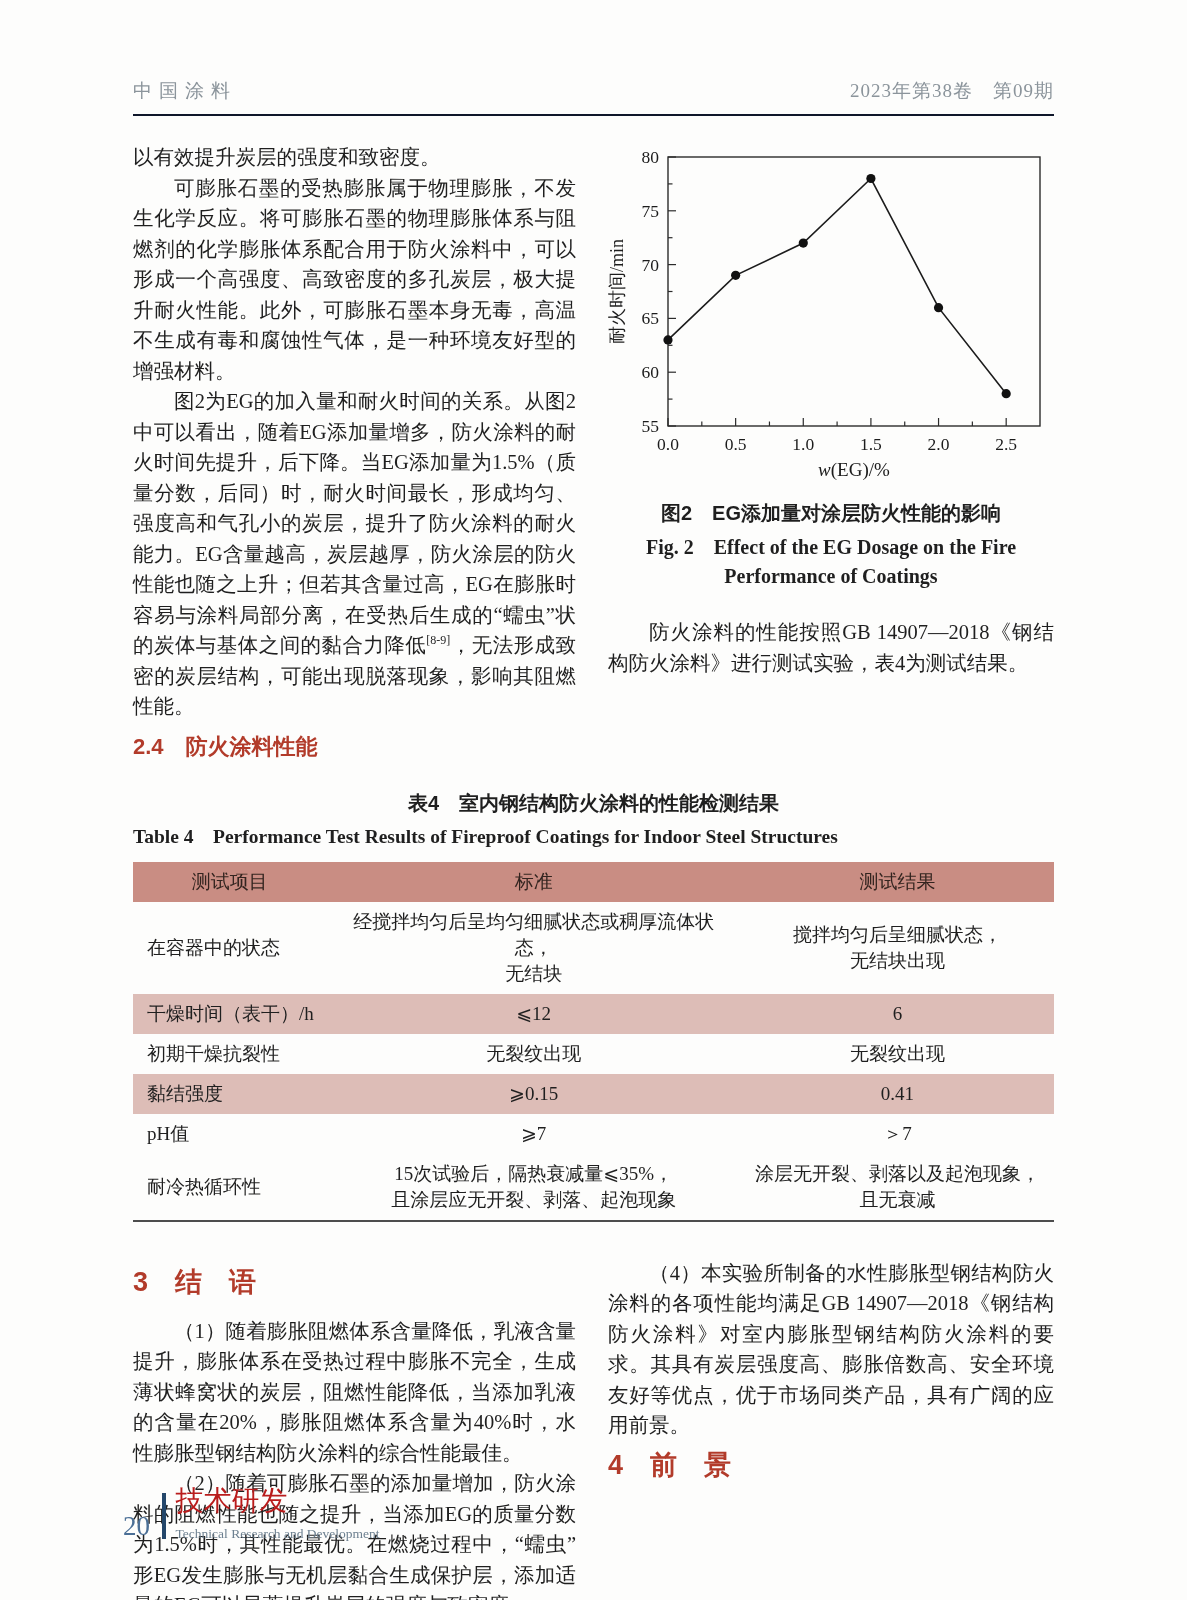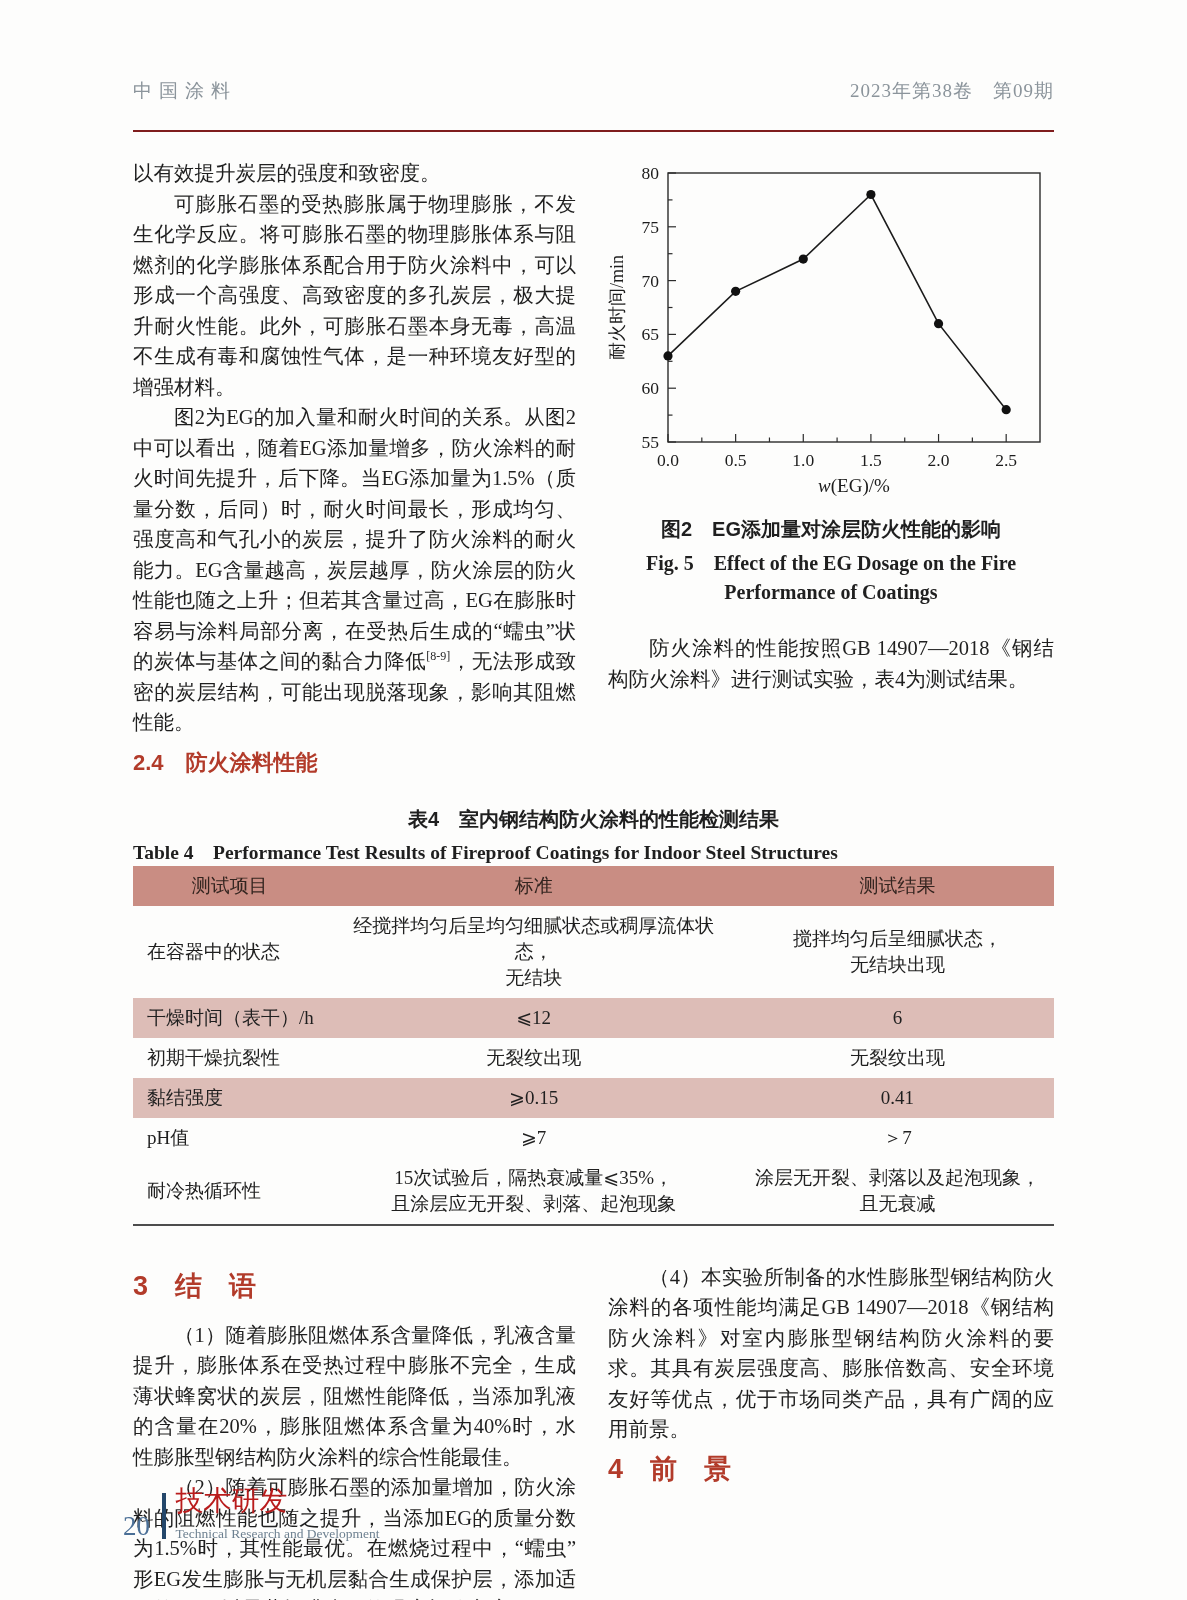--- a/index.html
+++ b/index.html
@@ -20,22 +20,22 @@
     font-family:"Liberation Serif","DejaVu Serif",serif;
     color:#1f1f1f;
     padding:78px 133px 0 133px;
     overflow:hidden;
   }
   
   .pg-header{
     display:flex;justify-content:space-between;align-items:flex-end;
     color:var(--header-gray);
     font-size:19px;
-    padding-bottom:26px;
-    border-bottom:2px solid #7f1d1d;
+    padding-bottom:10px;
+    border-bottom:2px solid #0f172a;
   }
   .pg-header .journal{letter-spacing:7px;}
   .pg-header .issue{letter-spacing:1px;}
   
   .cols{display:flex;gap:32px;margin-top:26px;}
   .col-l{width:443px;flex:none;}
   .col-r{flex:1;min-width:0;}
   p.body{
     font-size:20.5px;line-height:30.5px;text-align:justify;
   }
@@ -66,21 +66,21 @@
   }
   .after-fig{margin-top:26px;}
   
   .table-block{margin-top:28px;}
   .tbl-title-cn{
     font-family:"Liberation Sans","DejaVu Sans",sans-serif;
     font-weight:bold;font-size:20px;text-align:center;
   }
   .tbl-title-en{font-weight:bold;font-size:19.5px;text-align:left;margin-top:6px;}
   table.perf{
-    width:100%;border-collapse:collapse;
+    width:100%;border-collapse:collapse;margin-top:12px;
     font-size:19px;line-height:26px;
   }
   table.perf thead th{
     background:var(--table-header-bg);
     font-family:"Liberation Sans","DejaVu Sans",sans-serif;
     font-weight:normal;color:#33241f;
     font-size:19px;padding:7px 6px;
   }
   table.perf td{
     padding:7px 8px;text-align:center;vertical-align:middle;
@@ -173,21 +173,21 @@
             <text x="246" y="332" text-anchor="middle" font-size="19" font-family="Liberation Serif, DejaVu Serif, serif" fill="#1c1c1c"><tspan font-style="italic">w</tspan><tspan>(EG)/%</tspan></text>
             <polyline points="60,195.92000000000002 127.63636363636364,131.35999999999999 195.27272727272728,99.07999999999998 262.9090909090909,34.51999999999998 330.54545454545456,163.64 398.1818181818182,249.72" fill="none" stroke="#1c1c1c" stroke-width="1.6"></polyline>
             <circle cx="60" cy="195.92000000000002" r="4.6" fill="#111111"></circle>
             <circle cx="127.63636363636364" cy="131.35999999999999" r="4.6" fill="#111111"></circle>
             <circle cx="195.27272727272728" cy="99.07999999999998" r="4.6" fill="#111111"></circle>
             <circle cx="262.9090909090909" cy="34.51999999999998" r="4.6" fill="#111111"></circle>
             <circle cx="330.54545454545456" cy="163.64" r="4.6" fill="#111111"></circle>
             <circle cx="398.1818181818182" cy="249.72" r="4.6" fill="#111111"></circle>
           </svg>
         <div class="cap-cn">图2　EG添加量对涂层防火性能的影响</div>
-        <div class="cap-en">Fig. 5　Effect of the EG Dosage on the Fire Performance of Coatings</div>
+        <div class="cap-en">Fig. 2　Effect of the EG Dosage on the Fire Performance of Coatings</div>
       </div>
       <p class="body indent after-fig">防火涂料的性能按照GB 14907—2018《钢结构防火涂料》进行测试实验，表4为测试结果。</p>
     </div>
   </div>
 
   <div class="table-block">
     <div class="tbl-title-cn">表4　室内钢结构防火涂料的性能检测结果</div>
     <div class="tbl-title-en">Table 4　Performance Test Results of Fireproof Coatings for Indoor Steel Structures</div>
     <table class="perf">
       <thead>

